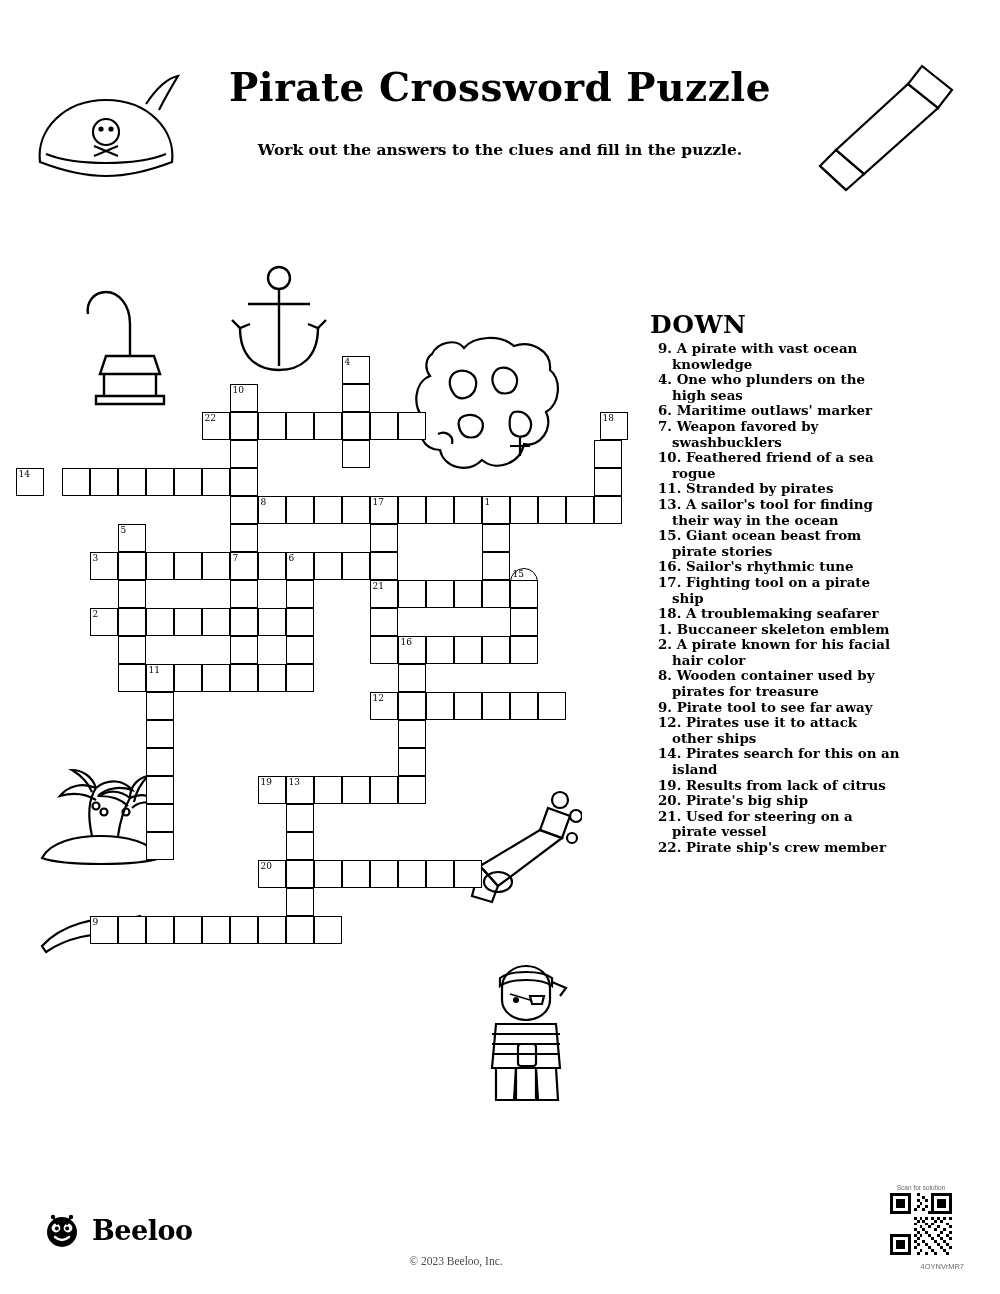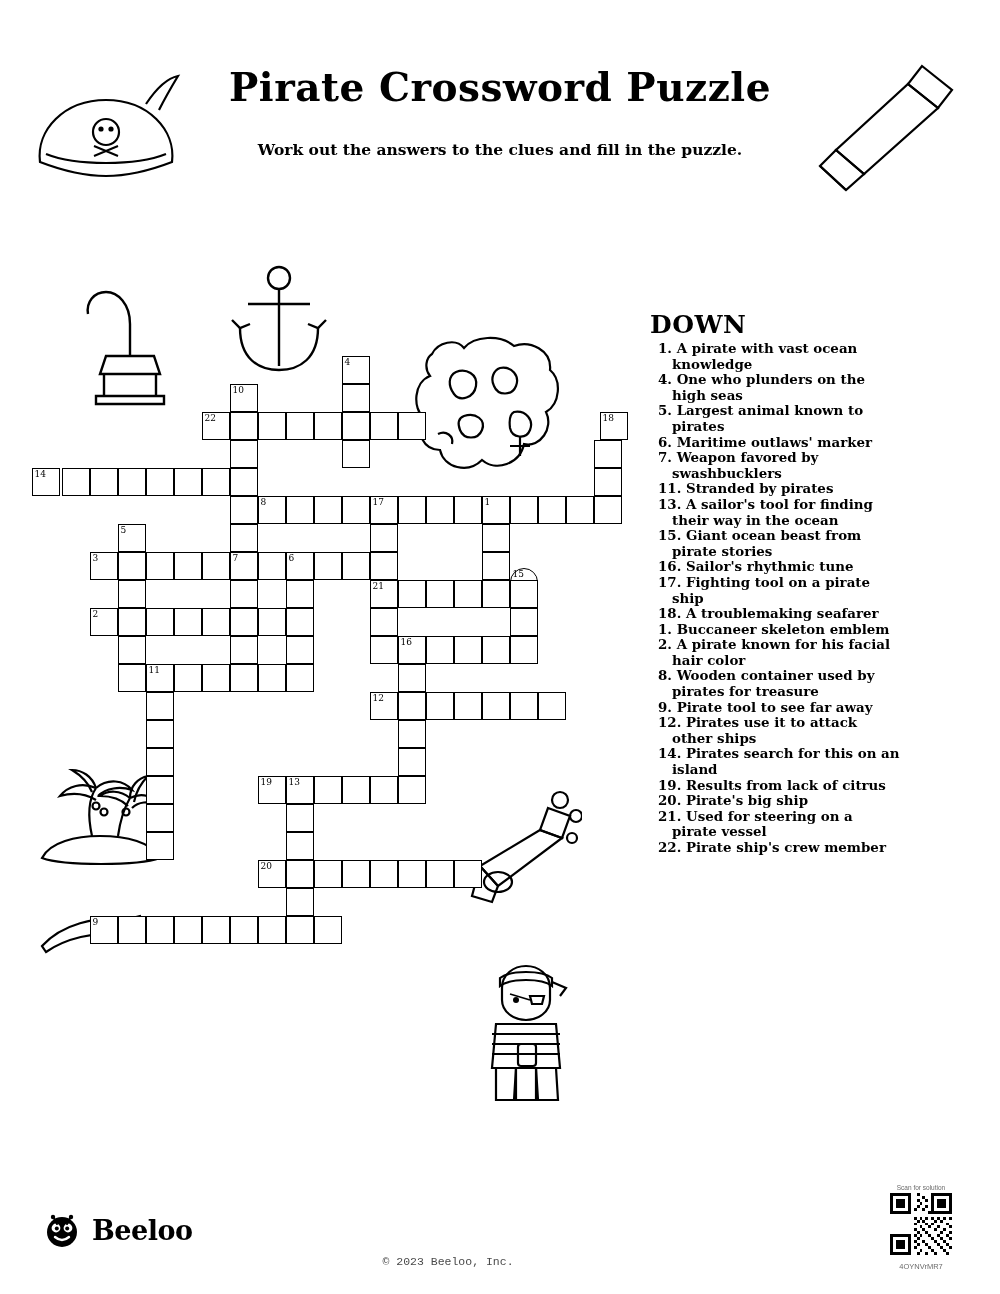--- a/index.html
+++ b/index.html
@@ -111,25 +111,25 @@
   }
   #footer-logo-text {
     font-family: "DejaVu Serif", serif;
     font-weight: bold;
     font-size: 27px;
     margin-left: 10px;
     letter-spacing: -0.5px;
   }
   #copyright {
     position: absolute;
-    left: 4px;
+    left: 12px;
     top: 1255px;
     width: 888px;
     text-align: center;
-    font-family: Liberation Mono, monospace;
+    font-family: Liberation Serif, serif;
     font-size: 11.5px;
     color: #4a4a4a;
   }
   #qr-block {
     position: absolute;
     right: 36px;
     top: 1184px;
     width: 86px;
     text-align: center;
   }
@@ -142,20 +142,21 @@
   #qr-code {
     width: 62px;
     height: 62px;
     margin: 0 auto;
   }
   #qr-id {
     font-family: "Liberation Sans", sans-serif;
     font-size: 7.5px;
     color: #6b6b6b;
     margin-top: 3px;
+    text-align: right;
   }
 </style>
 </head>
 <body>
 
 <div id="page-title">Pirate Crossword Puzzle</div>
 <div id="page-subtitle">Work out the answers to the clues and fill in the puzzle.</div>
 
 <svg class="deco" style="left:26px;top:70px" width="160" height="115" viewBox="0 0 160 115" fill="none" stroke="#000" stroke-width="2.2">
   <path d="M14 92 C10 60 38 30 80 30 C122 30 150 60 146 92 C120 102 100 106 80 106 C60 106 40 102 14 92 Z"></path>
@@ -262,21 +263,21 @@
     <div class="cell" style="left: 314px; top: 412px;"></div>
     <div class="cell" style="left: 342px; top: 412px;"></div>
     <div class="cell" style="left: 370px; top: 412px;"></div>
     <div class="cell" style="left: 398px; top: 412px;"></div>
     <div class="cell" style="left: 600px; top: 412px;">
       <span class="num">18</span>
     </div>
     <div class="cell" style="left: 230px; top: 440px;"></div>
     <div class="cell" style="left: 342px; top: 440px;"></div>
     <div class="cell" style="left: 594px; top: 440px;"></div>
-    <div class="cell" style="left: 32px; top: 468px;">
+    <div class="cell" style="left: 16px; top: 468px;">
       <span class="num">14</span>
     </div>
     <div class="cell" style="left: 62px; top: 468px;"></div>
     <div class="cell" style="left: 90px; top: 468px;"></div>
     <div class="cell" style="left: 118px; top: 468px;"></div>
     <div class="cell" style="left: 146px; top: 468px;"></div>
     <div class="cell" style="left: 174px; top: 468px;"></div>
     <div class="cell" style="left: 202px; top: 468px;"></div>
     <div class="cell" style="left: 230px; top: 468px;"></div>
     <div class="cell" style="left: 594px; top: 468px;"></div>
@@ -420,25 +421,25 @@
     <div class="cell" style="left: 202px; top: 916px;"></div>
     <div class="cell" style="left: 230px; top: 916px;"></div>
     <div class="cell" style="left: 258px; top: 916px;"></div>
     <div class="cell" style="left: 286px; top: 916px;"></div>
     <div class="cell" style="left: 314px; top: 916px;"></div>
   </div>
 
 <div id="clues">
   <div class="clue-heading">DOWN</div>
   <ul class="clue-list" id="down-list">
-      <li class="clue-item">1. A pirate with vast ocean knowledge</li>
+      <li class="clue-item">9. A pirate with vast ocean knowledge</li>
       <li class="clue-item">4. One who plunders on the high seas</li>
-      <li class="clue-item">5. Largest animal known to pirates</li>
       <li class="clue-item">6. Maritime outlaws' marker</li>
       <li class="clue-item">7. Weapon favored by swashbucklers</li>
+      <li class="clue-item">10. Feathered friend of a sea rogue</li>
       <li class="clue-item">11. Stranded by pirates</li>
       <li class="clue-item">13. A sailor's tool for finding their way in the ocean</li>
       <li class="clue-item">15. Giant ocean beast from pirate stories</li>
       <li class="clue-item">16. Sailor's rhythmic tune</li>
       <li class="clue-item">17. Fighting tool on a pirate ship</li>
       <li class="clue-item">18. A troublemaking seafarer</li>
     </ul>
   <ul class="clue-list" id="across-list">
       <li class="clue-item">1. Buccaneer skeleton emblem</li>
       <li class="clue-item">2. A pirate known for his facial hair color</li>

